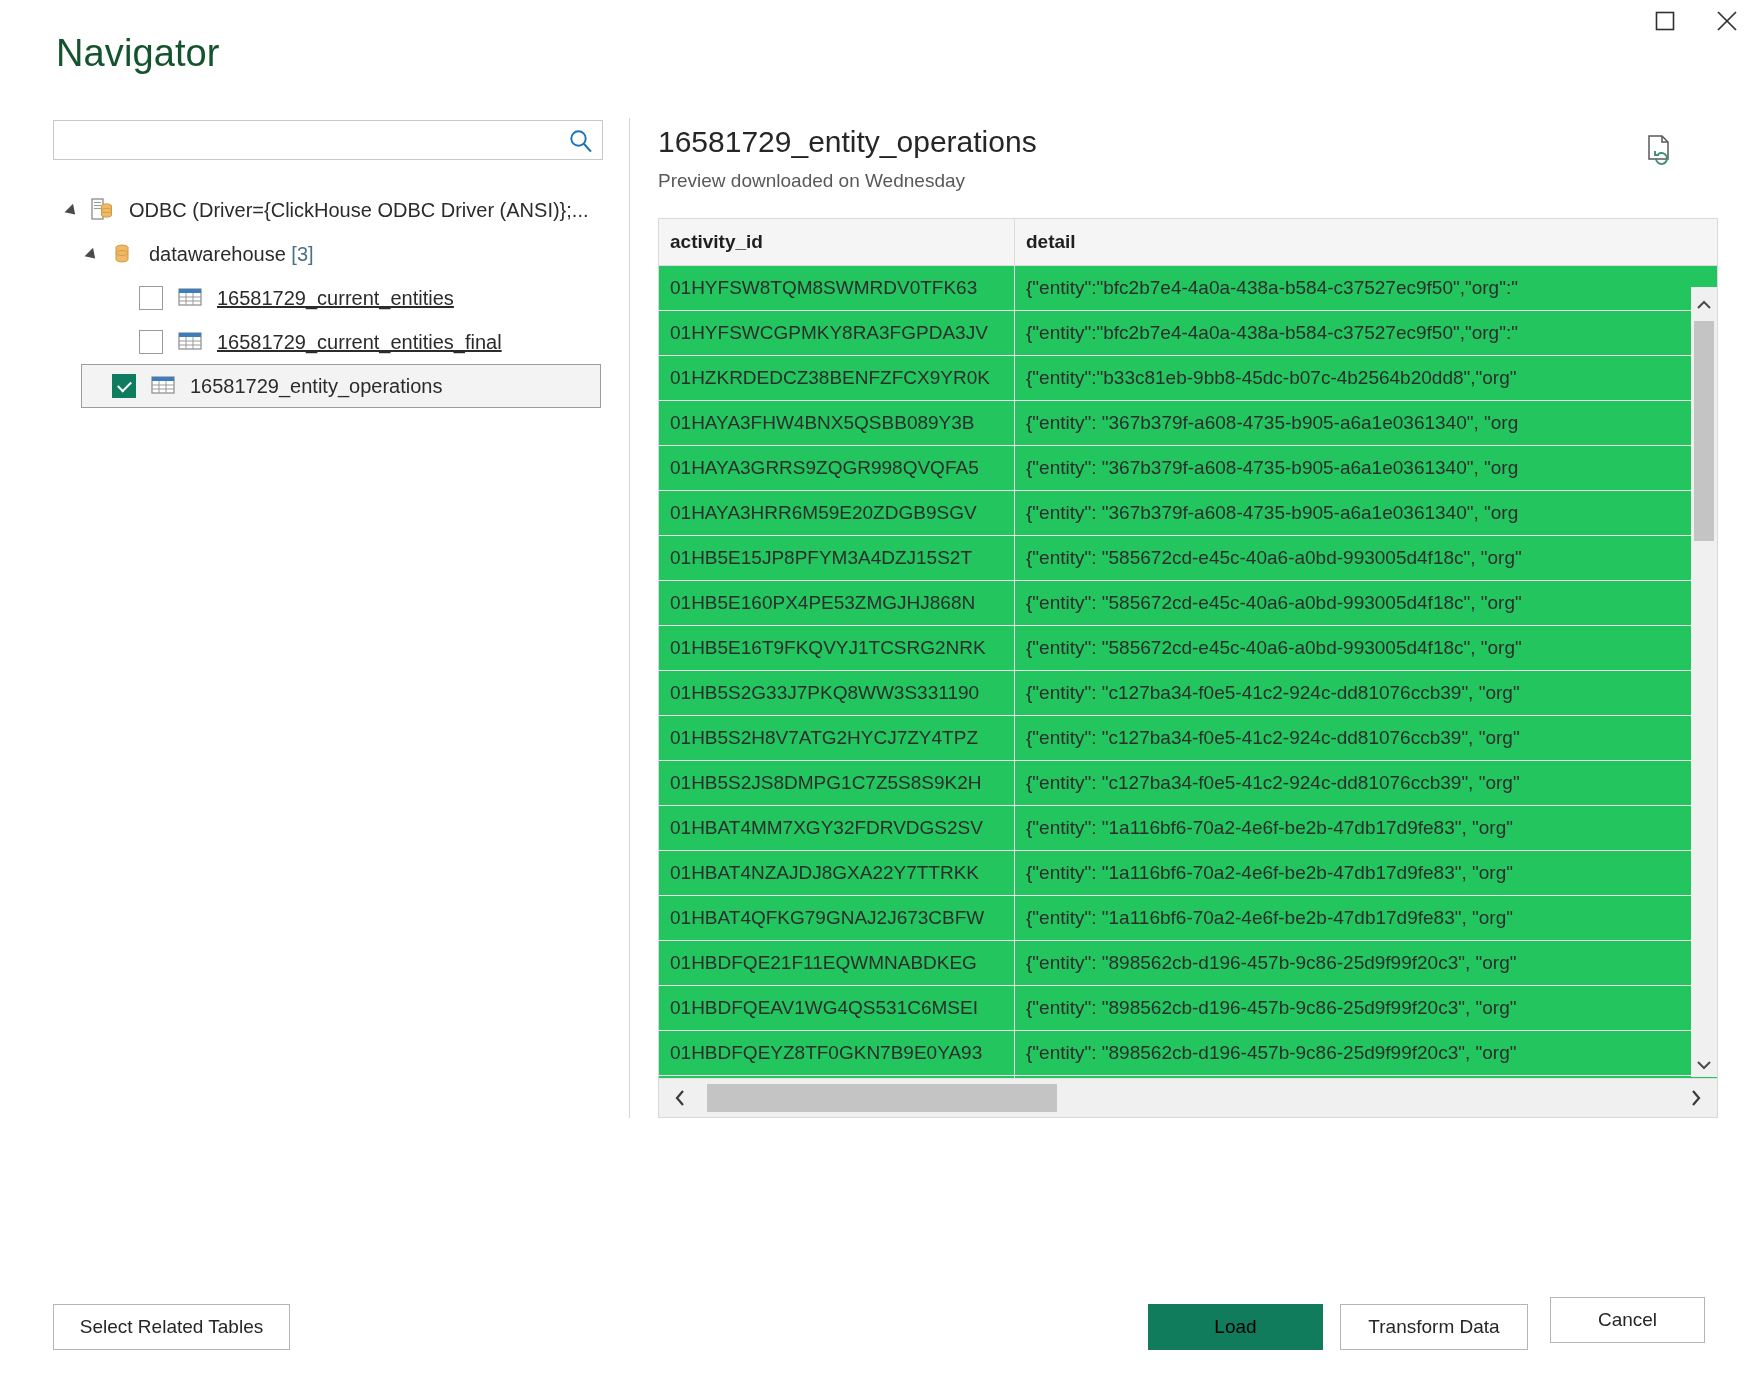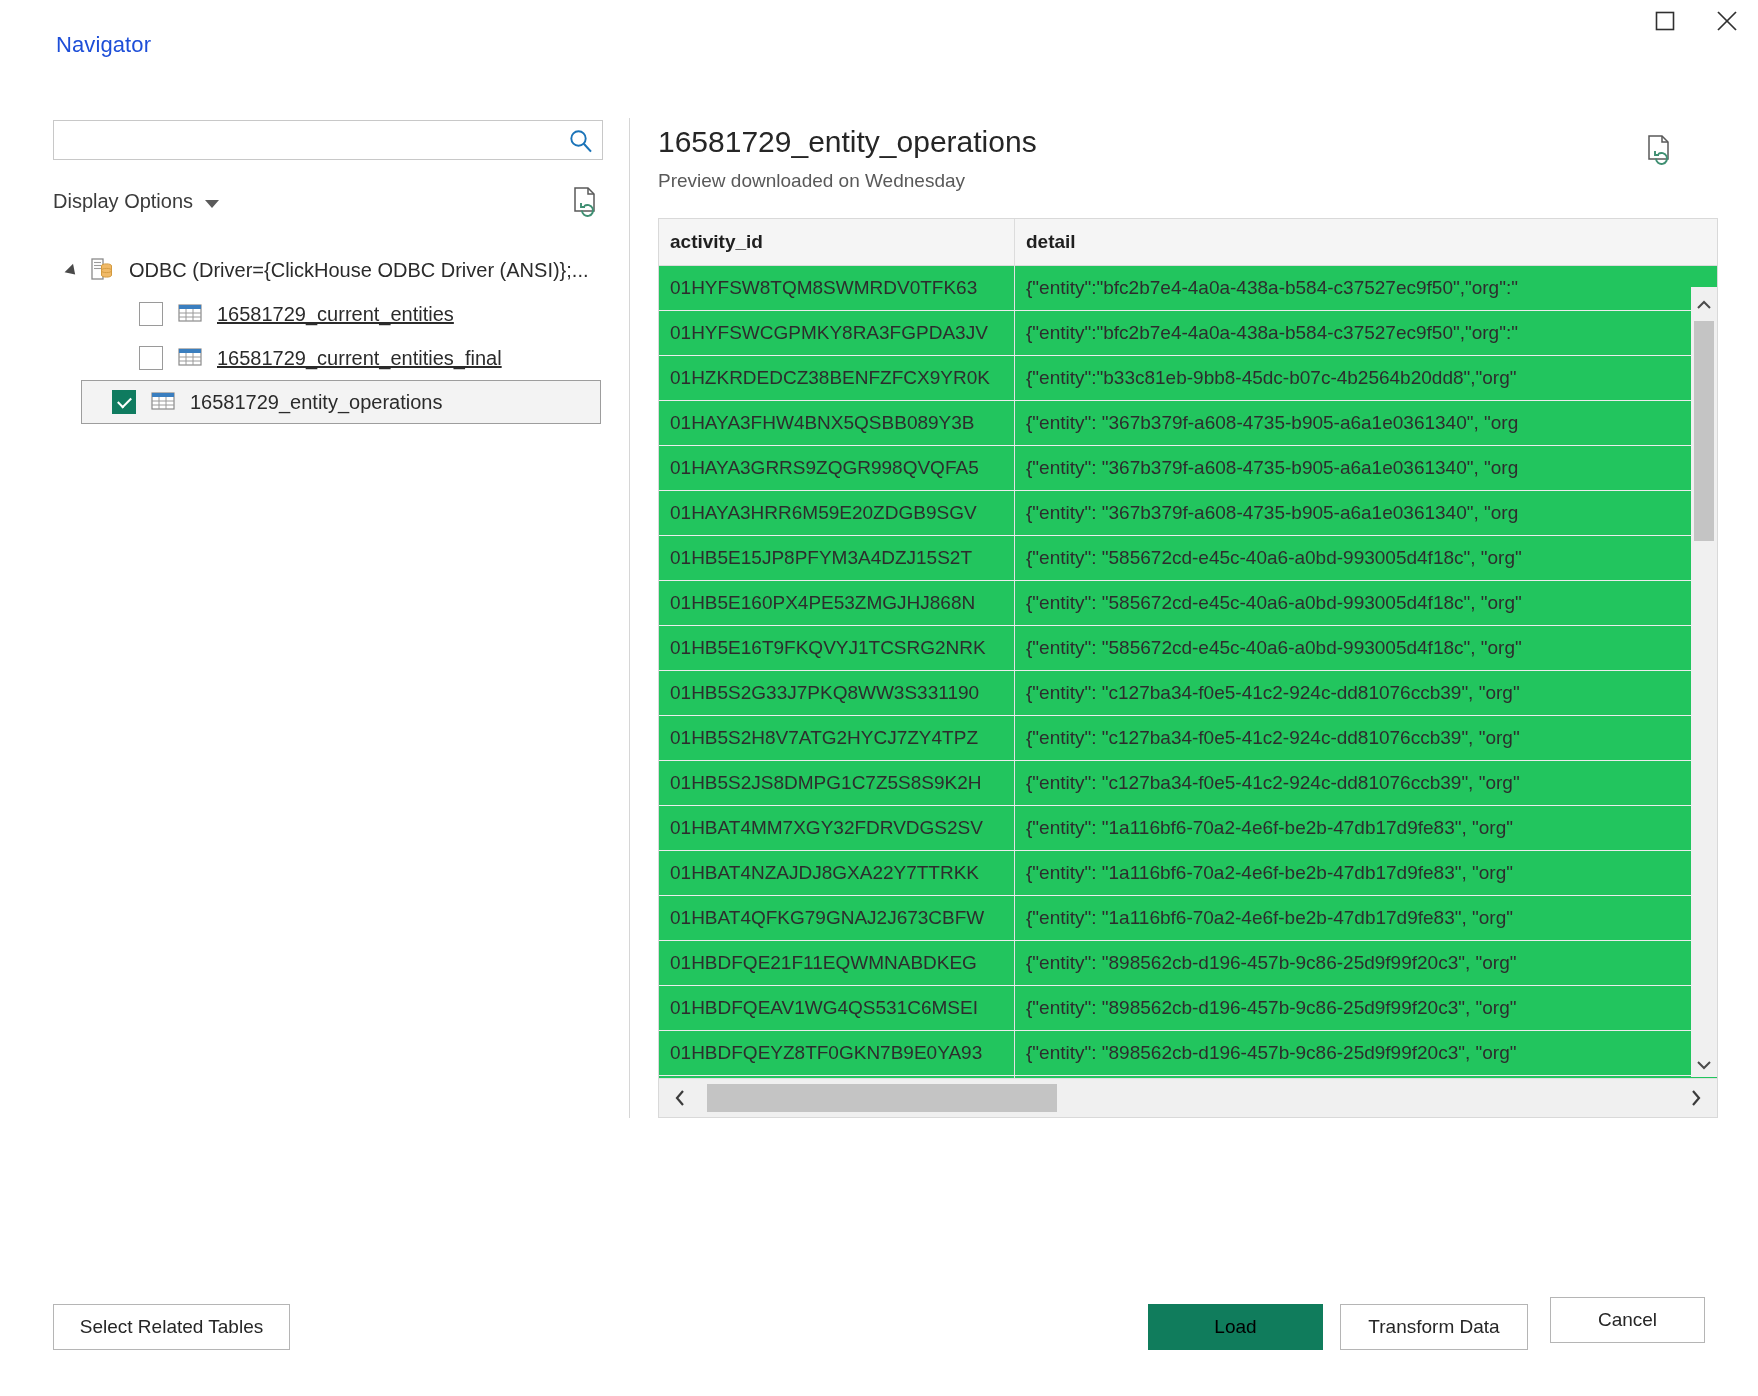--- a/index.html
+++ b/index.html
@@ -35,23 +35,23 @@
     border: none;
     cursor: default;
   }
   .win-btn svg { display: block; }
 
   
   .dialog-title {
     position: absolute;
     left: 56px;
     top: 32px;
-    font-size: 22px;
+    font-size: 38px;
     font-weight: 400;
-    color: #1d4ed8;
+    color: #14532d;
     letter-spacing: 0.1px;
   }
 
   
   .left-pane {
     position: absolute;
     left: 53px;
     top: 120px;
     width: 552px;
   }
@@ -395,34 +395,20 @@
   <div class="search-box">
     <input class="search-input" type="text" placeholder="" style="">
     <span class="search-icon">
       <svg width="26" height="26" viewBox="0 0 26 26">
         <circle cx="10.5" cy="10.5" r="7.2" fill="none" stroke="#1a73b8" stroke-width="1.9"></circle>
         <line x1="15.8" y1="15.8" x2="23" y2="23.6" stroke="#1a73b8" stroke-width="2.1"></line>
       </svg>
     </span>
   </div>
 
-  <div class="display-options-row">
-    <div class="display-options">
-      <span>Display Options</span>
-      <span class="caret-down"></span>
-    </div>
-    <span class="refresh-doc-icon">
-      <svg width="30" height="32" viewBox="0 0 30 32">
-        <path d="M5 2 H18 L24 8 V25 H5 Z" fill="#ffffff" stroke="#5a5a5a" stroke-width="1.5"></path>
-        <path d="M18 2 V8 H24" fill="none" stroke="#5a5a5a" stroke-width="1.5"></path>
-        <path d="M12 24.5 a5.5 5.5 0 1 0 2.2 -4.4" fill="none" stroke="#3f8f72" stroke-width="1.9"></path>
-        <path d="M11 17 l0 4 l4 0" fill="none" stroke="#3f8f72" stroke-width="1.9"></path>
-      </svg>
-    </span>
-  </div>
 
   <div class="tree">
 
     <div class="tree-row level-0">
       <span class="tri">
           <span class="tri-glyph"></span>
         </span>
       <span class="icon-box">
         <svg width="26" height="26" viewBox="0 0 26 26">
           <rect x="3" y="2" width="11" height="20" fill="#fff" stroke="#8a8a8a" stroke-width="1.3"></rect>
@@ -430,20 +416,36 @@
           <line x1="5" y1="8.5" x2="12" y2="8.5" stroke="#9a9a9a" stroke-width="1.1"></line>
           <line x1="5" y1="11.5" x2="12" y2="11.5" stroke="#9a9a9a" stroke-width="1.1"></line>
           <ellipse cx="17.5" cy="9" rx="5" ry="2.1" fill="#f0b967" stroke="#d39a3e" stroke-width="1"></ellipse>
           <path d="M12.5 9 v9 a5 2.1 0 0 0 10 0 v-9" fill="#f0b967" stroke="#d39a3e" stroke-width="1"></path>
           <ellipse cx="17.5" cy="13.5" rx="5" ry="2.1" fill="none" stroke="#d39a3e" stroke-width="0.9"></ellipse>
         </svg>
       </span>
       <span class="tree-label">ODBC (Driver={ClickHouse ODBC Driver (ANSI)};...</span>
     </div>
 
+    <div class="tree-row level-1">
+      <span class="tri">
+          <span class="tri-glyph"></span>
+        </span>
+      <span class="icon-box">
+        <svg width="26" height="26" viewBox="0 0 26 26">
+          <ellipse cx="13" cy="6.5" rx="6" ry="2.4" fill="#f0b967" stroke="#d39a3e" stroke-width="1"></ellipse>
+          <path d="M7 6.5 v12 a6 2.4 0 0 0 12 0 v-12" fill="#f0b967" stroke="#d39a3e" stroke-width="1"></path>
+          <ellipse cx="13" cy="12" rx="6" ry="2.4" fill="none" stroke="#d39a3e" stroke-width="0.9"></ellipse>
+        </svg>
+      </span>
+      <span class="tree-label">
+        <span>datawarehouse</span>
+        <span class="count-badge">[3]</span>
+      </span>
+    </div>
 
     <div class="tree-row level-2">
       <span class="tri-spacer"></span>
       <span class="chk"></span>
       <span class="icon-box">
         <svg width="26" height="26" viewBox="0 0 26 26">
           <rect x="2" y="4" width="22" height="16" fill="#ffffff" stroke="#8a8a8a" stroke-width="1.2"></rect>
           <rect x="2" y="4" width="22" height="4" fill="#3a7ebf"></rect>
           <line x1="2" y1="12" x2="24" y2="12" stroke="#9a9a9a" stroke-width="1"></line>
           <line x1="2" y1="16" x2="24" y2="16" stroke="#9a9a9a" stroke-width="1"></line>

